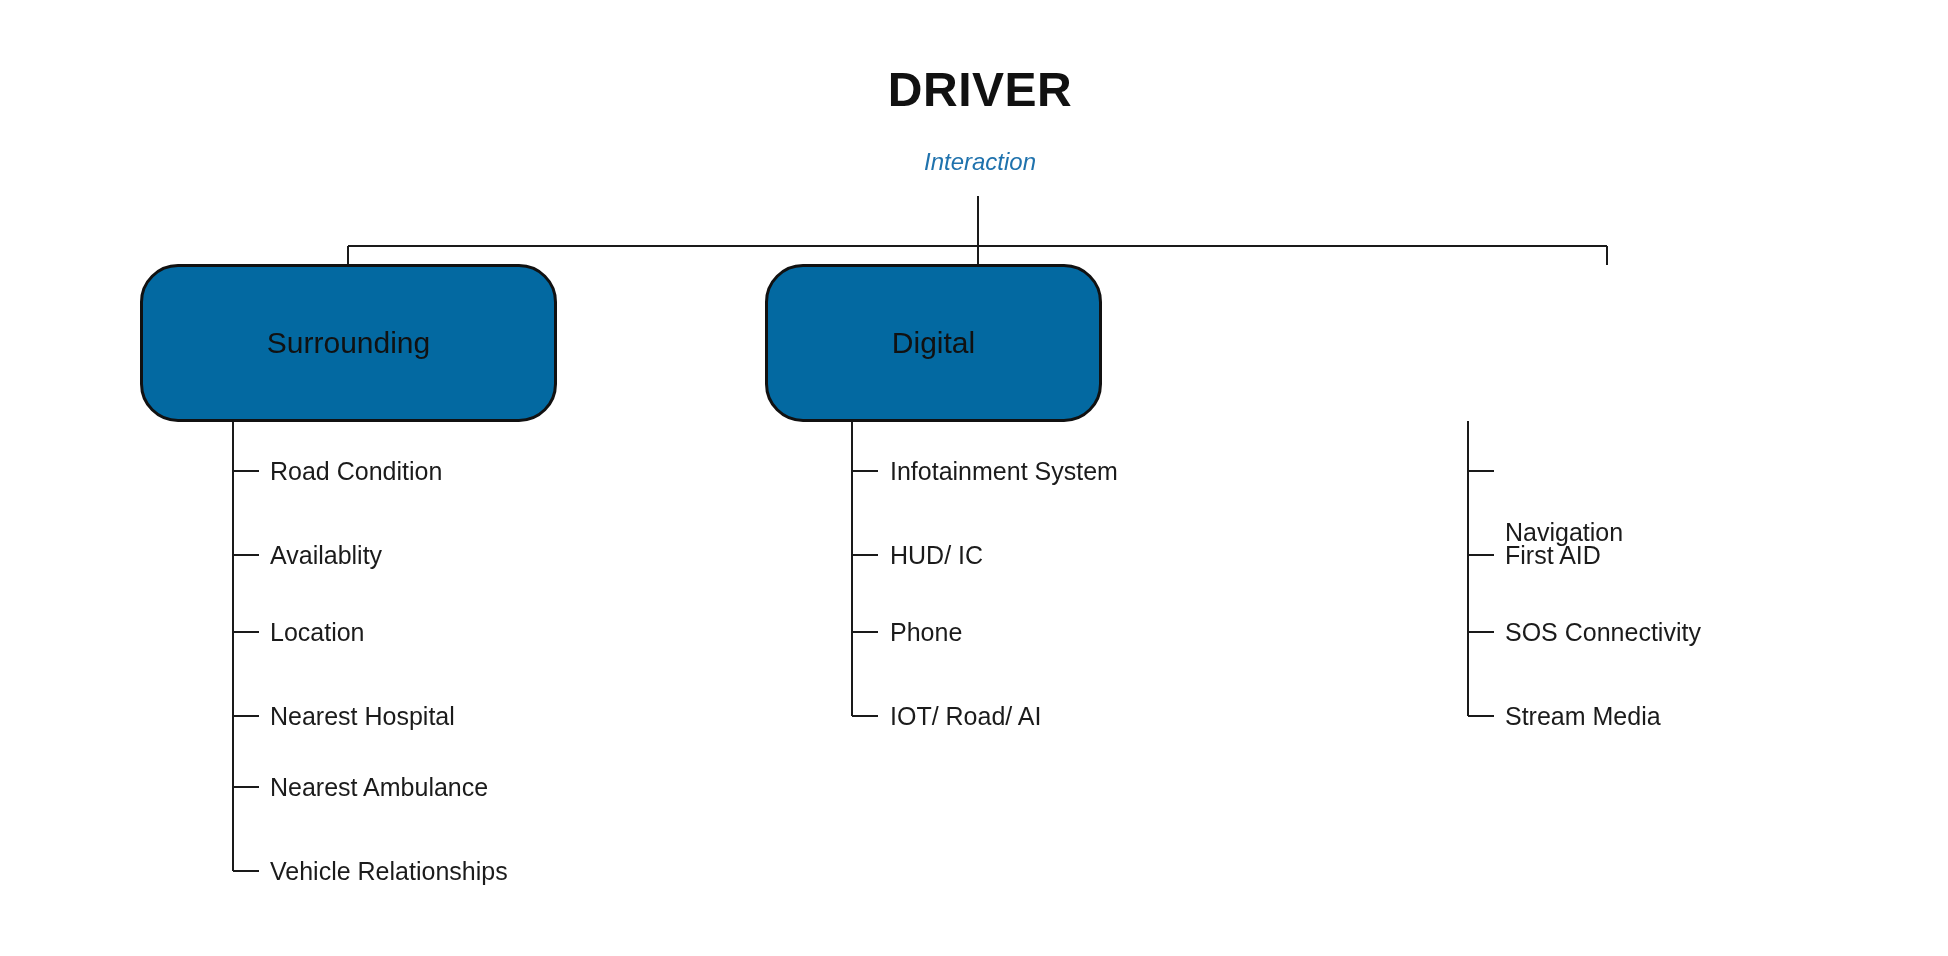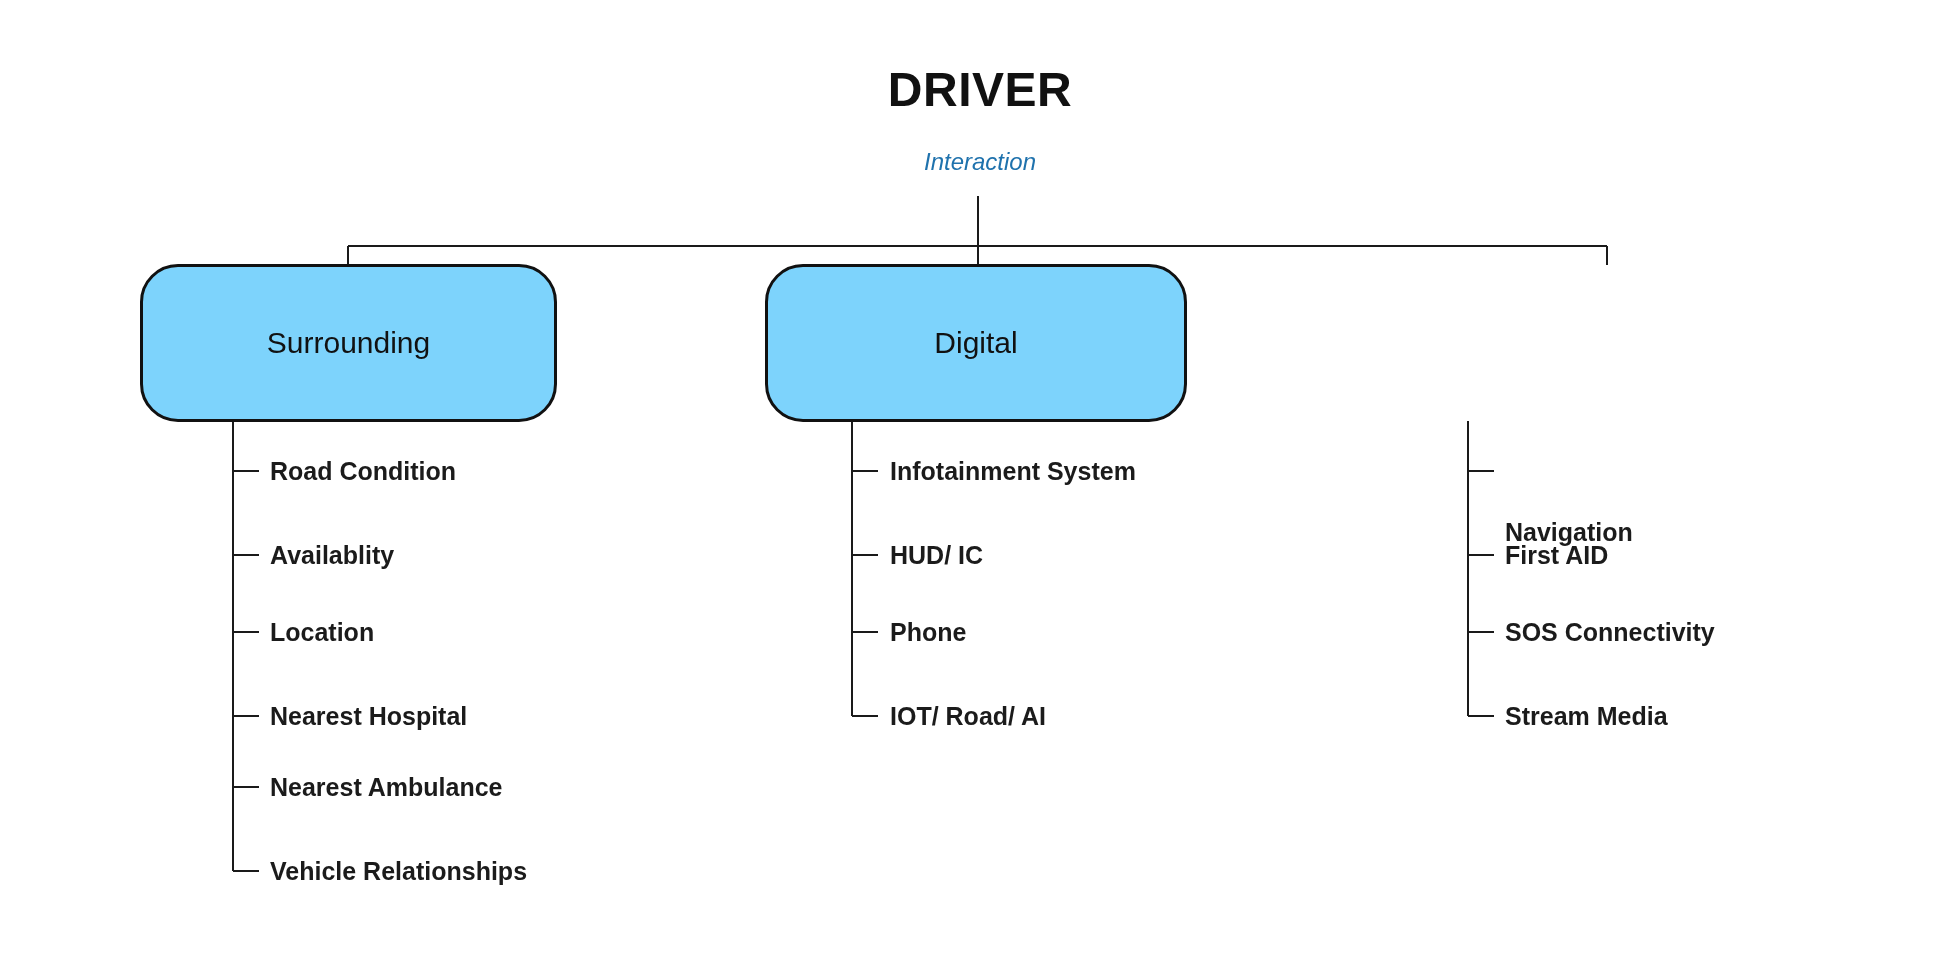--- a/index.html
+++ b/index.html
@@ -41,42 +41,41 @@
     position: absolute;
     top: 0;
     left: 0;
   }
   .node-box {
     position: absolute;
     top: 264px;
     height: 158px;
     border: 3px solid #111111;
     border-radius: 38px;
-    background: #7dd3fc;
+    background: #0369a1;
     display: flex;
     align-items: center;
     justify-content: center;
     box-sizing: border-box;
   }
   .node-box .node-label {
     font-size: 30px;
     color: #111111;
     white-space: nowrap;
   }
   #box-surrounding { left: 140px; width: 417px; }
-  #box-digital     { left: 765px; width: 422px; }
+  #box-digital     { left: 765px; width: 337px; }
   #box-vehicle     { left: 1397px; width: 420px; }
   .leaf-item {
     position: absolute;
     height: 32px;
     line-height: 32px;
     font-size: 25px;
     color: #1b1b1b;
     white-space: nowrap;
-    font-weight: bold;
   }
 </style>
 </head>
 <body>
 
 <div class="canvas">
 
   <svg class="connectors" width="1948" height="956" viewBox="0 0 1948 956" stroke="#1a1a1a" stroke-width="2" fill="none">
 
     <line x1="978" y1="196" x2="978" y2="264"></line>

